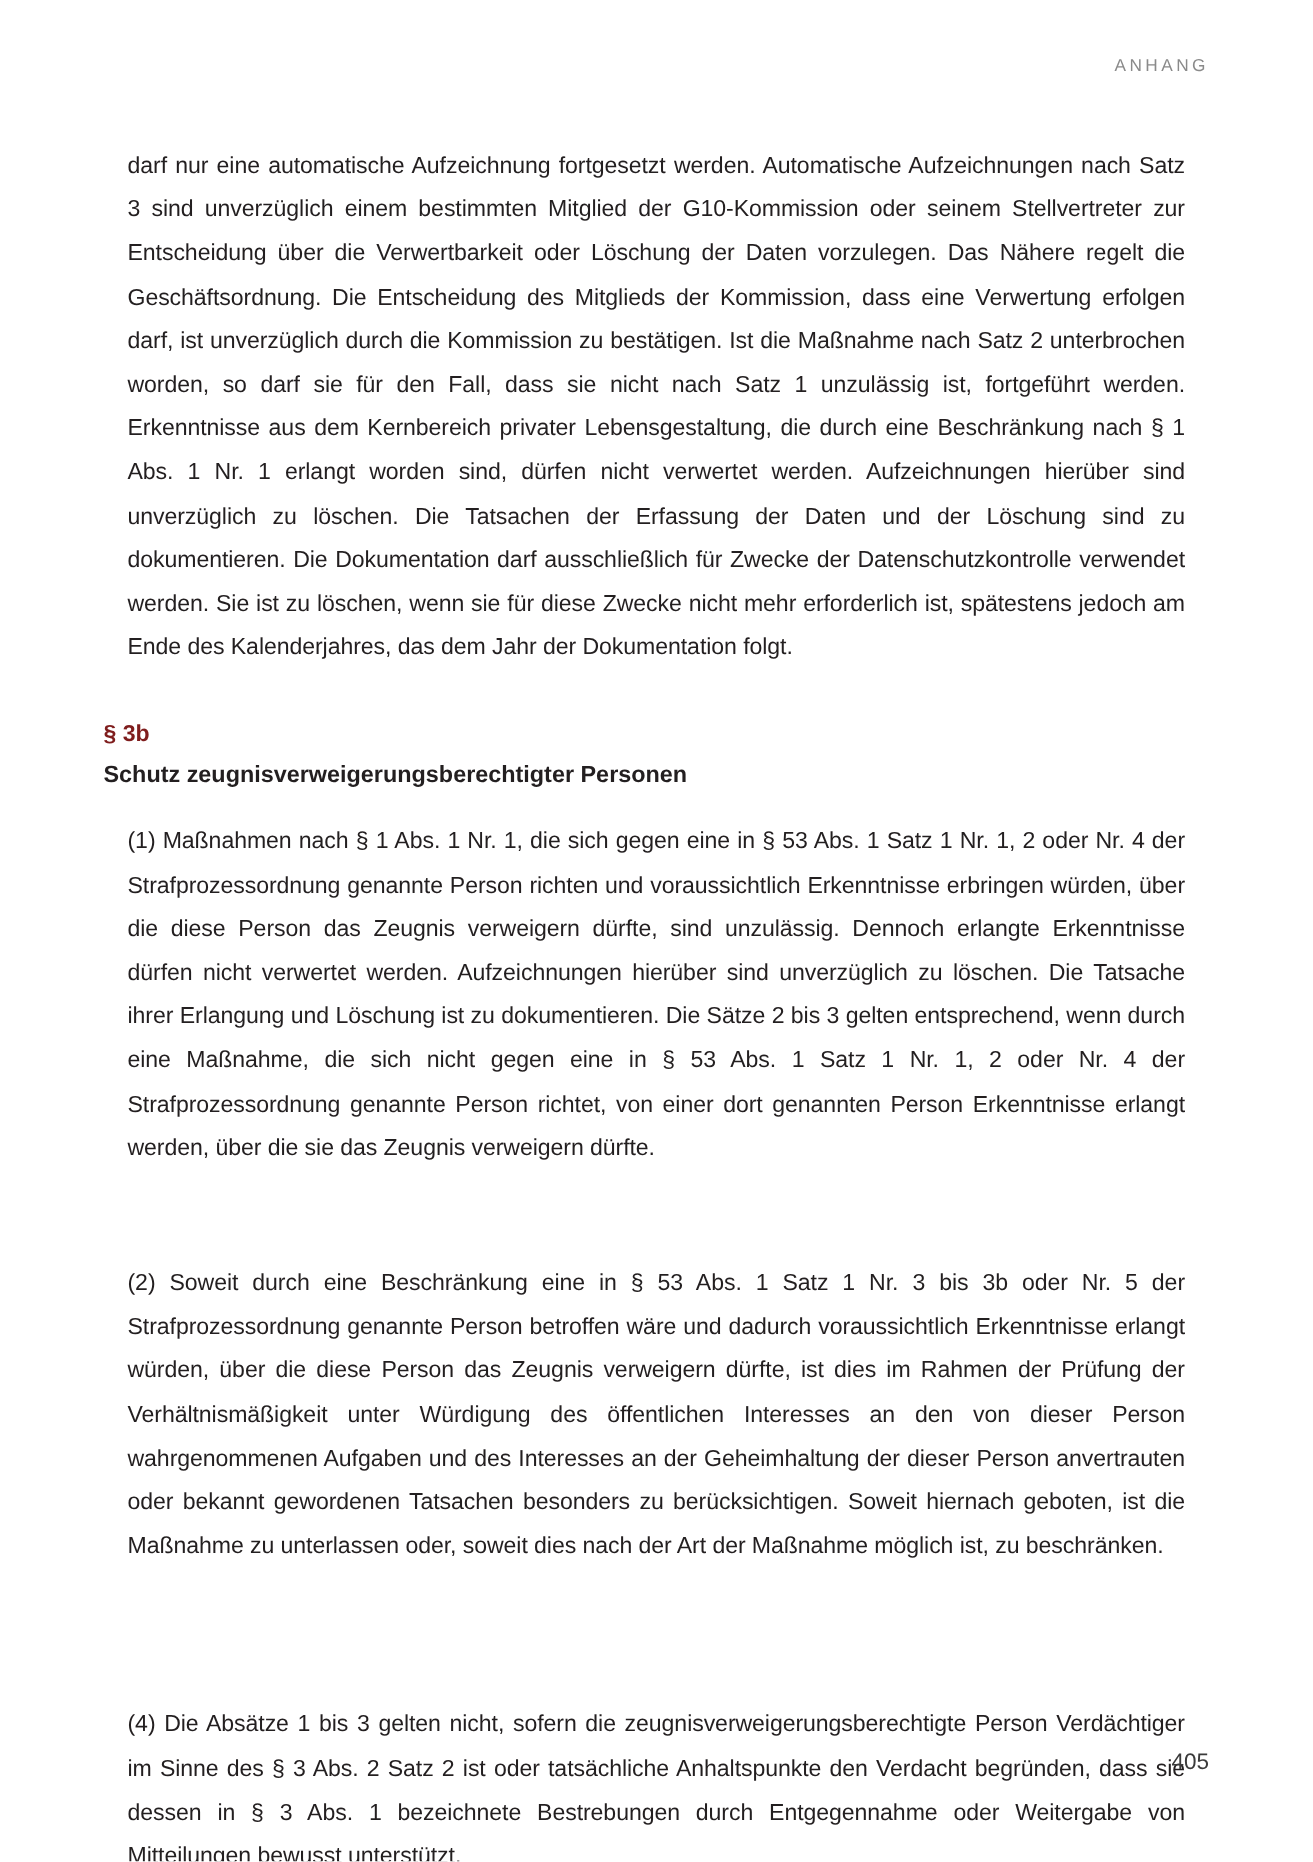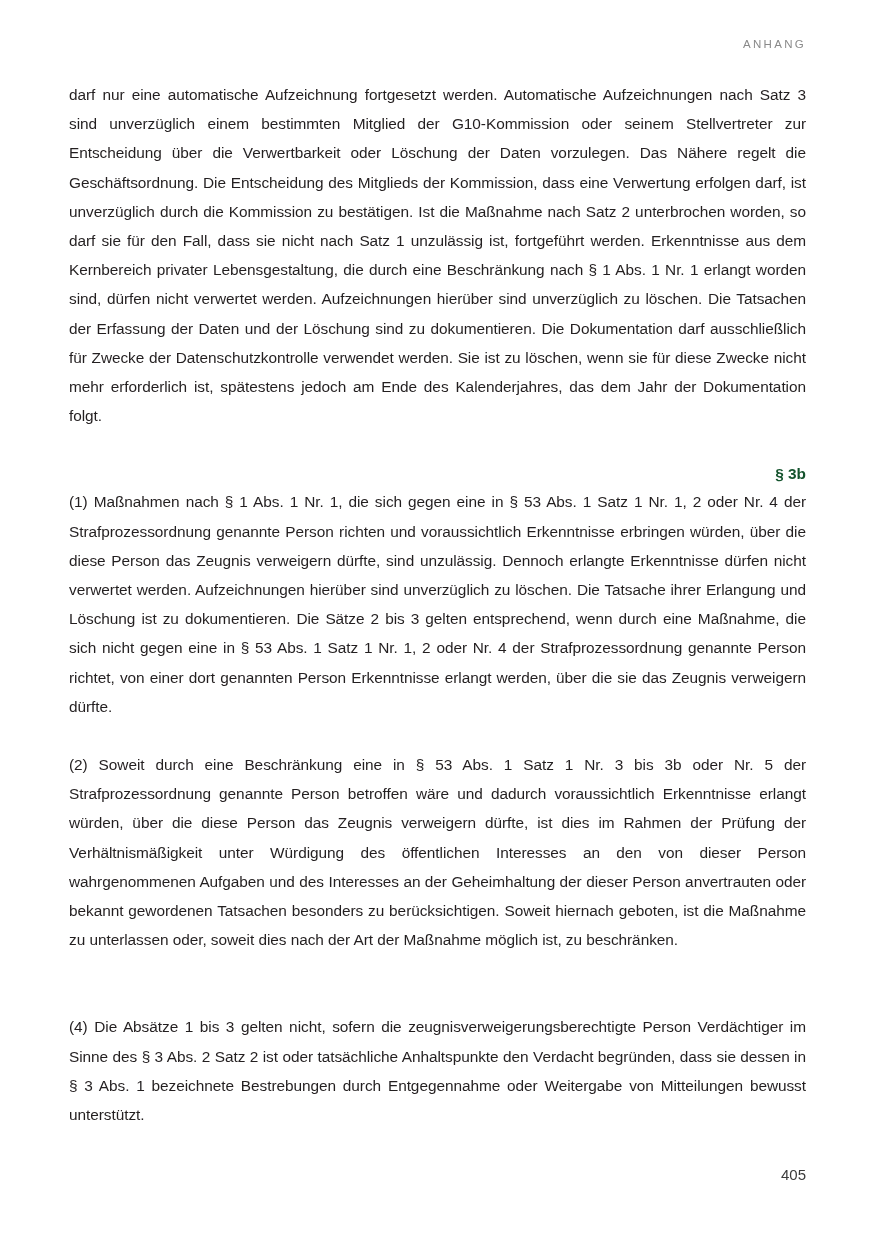--- a/index.html
+++ b/index.html
@@ -27,21 +27,21 @@
     font-weight: 400;
     margin-left: 36px;
   }
   .content {
     position: absolute;
     left: 69px;
     top: 80px;
     width: 737px;
   }
   p.body-text {
-    margin: 0;
+    margin: 16px;
     font-size: 15.4px;
     line-height: 29.2px;
     color: #231f20;
     text-align: justify;
     text-justify: inter-word;
     -webkit-hyphens: none;
     hyphens: none;
     letter-spacing: -0.05px;
   }
   p.body-text.last-line-left {
@@ -51,22 +51,21 @@
     height: 29px;
   }
   .section-block {
     margin-top: 31px;
   }
   .section-number {
     margin: 0;
     font-size: 15.4px;
     line-height: 26px;
     font-weight: bold;
-    color: #14532d;
-    text-align: right;
+    color: #7f1d1d;
   }
   .section-title {
     margin: 0 0 2px 0;
     font-size: 15.6px;
     line-height: 27px;
     font-weight: bold;
     color: #231f20;
   }
   .page-number {
     position: absolute;
@@ -82,20 +81,21 @@
 <div class="page">
 
   <div class="running-head">ANHANG</div>
 
   <div class="content">
 
     <p class="body-text last-line-left">darf nur eine automatische Aufzeichnung fortgesetzt werden. Automatische Aufzeichnungen nach Satz 3 sind unverzüglich einem bestimmten Mitglied der G10-Kommission oder seinem Stellvertreter zur Entscheidung über die Verwertbarkeit oder Löschung der Daten vorzulegen. Das Nähere regelt die Geschäftsordnung. Die Entscheidung des Mitglieds der Kommission, dass eine Verwertung erfolgen darf, ist unverzüglich durch die Kommission zu bestätigen. Ist die Maßnahme nach Satz 2 unterbrochen worden, so darf sie für den Fall, dass sie nicht nach Satz 1 unzulässig ist, fortgeführt werden. Erkenntnisse aus dem Kernbereich privater Lebensgestaltung, die durch eine Beschränkung nach § 1 Abs. 1 Nr. 1 erlangt worden sind, dürfen nicht verwertet werden. Aufzeichnungen hierüber sind unverzüglich zu löschen. Die Tatsachen der Erfassung der Daten und der Löschung sind zu dokumentieren. Die Dokumentation darf ausschließlich für Zwecke der Datenschutzkontrolle verwendet werden. Sie ist zu löschen, wenn sie für diese Zwecke nicht mehr erforderlich ist, spätestens jedoch am Ende des Kalenderjahres, das dem Jahr der Dokumentation folgt.</p>
 
     <div class="section-block">
       <p class="section-number">§ 3b</p>
+      <p class="section-title">Schutz zeugnisverweigerungsberechtigter Personen</p>
 
       <p class="body-text last-line-left">(1) Maßnahmen nach § 1 Abs. 1 Nr. 1, die sich gegen eine in § 53 Abs. 1 Satz 1 Nr. 1, 2 oder Nr. 4 der Strafprozessordnung genannte Person richten und voraussichtlich Erkenntnisse erbringen würden, über die diese Person das Zeugnis verweigern dürfte, sind unzulässig. Dennoch erlangte Erkenntnisse dürfen nicht verwertet werden. Aufzeichnungen hierüber sind unverzüglich zu löschen. Die Tatsache ihrer Erlangung und Löschung ist zu dokumentieren. Die Sätze 2 bis 3 gelten entsprechend, wenn durch eine Maßnahme, die sich nicht gegen eine in § 53 Abs. 1 Satz 1 Nr. 1, 2 oder Nr. 4 der Strafprozessordnung genannte Person richtet, von einer dort genannten Person Erkenntnisse erlangt werden, über die sie das Zeugnis verweigern dürfte.</p>
 
       <div class="para-gap"></div>
 
       <p class="body-text last-line-left">(2) Soweit durch eine Beschränkung eine in § 53 Abs. 1 Satz 1 Nr. 3 bis 3b oder Nr. 5 der Strafprozessordnung genannte Person betroffen wäre und dadurch voraussichtlich Erkenntnisse erlangt würden, über die diese Person das Zeugnis verweigern dürfte, ist dies im Rahmen der Prüfung der Verhältnismäßigkeit unter Würdigung des öffentlichen Interesses an den von dieser Person wahrgenommenen Aufgaben und des Interesses an der Geheimhaltung der dieser Person anvertrauten oder bekannt gewordenen Tatsachen besonders zu berücksichtigen. Soweit hiernach geboten, ist die Maßnahme zu unterlassen oder, soweit dies nach der Art der Maßnahme möglich ist, zu beschränken.</p>
 
       <div class="para-gap"></div>
 
 

